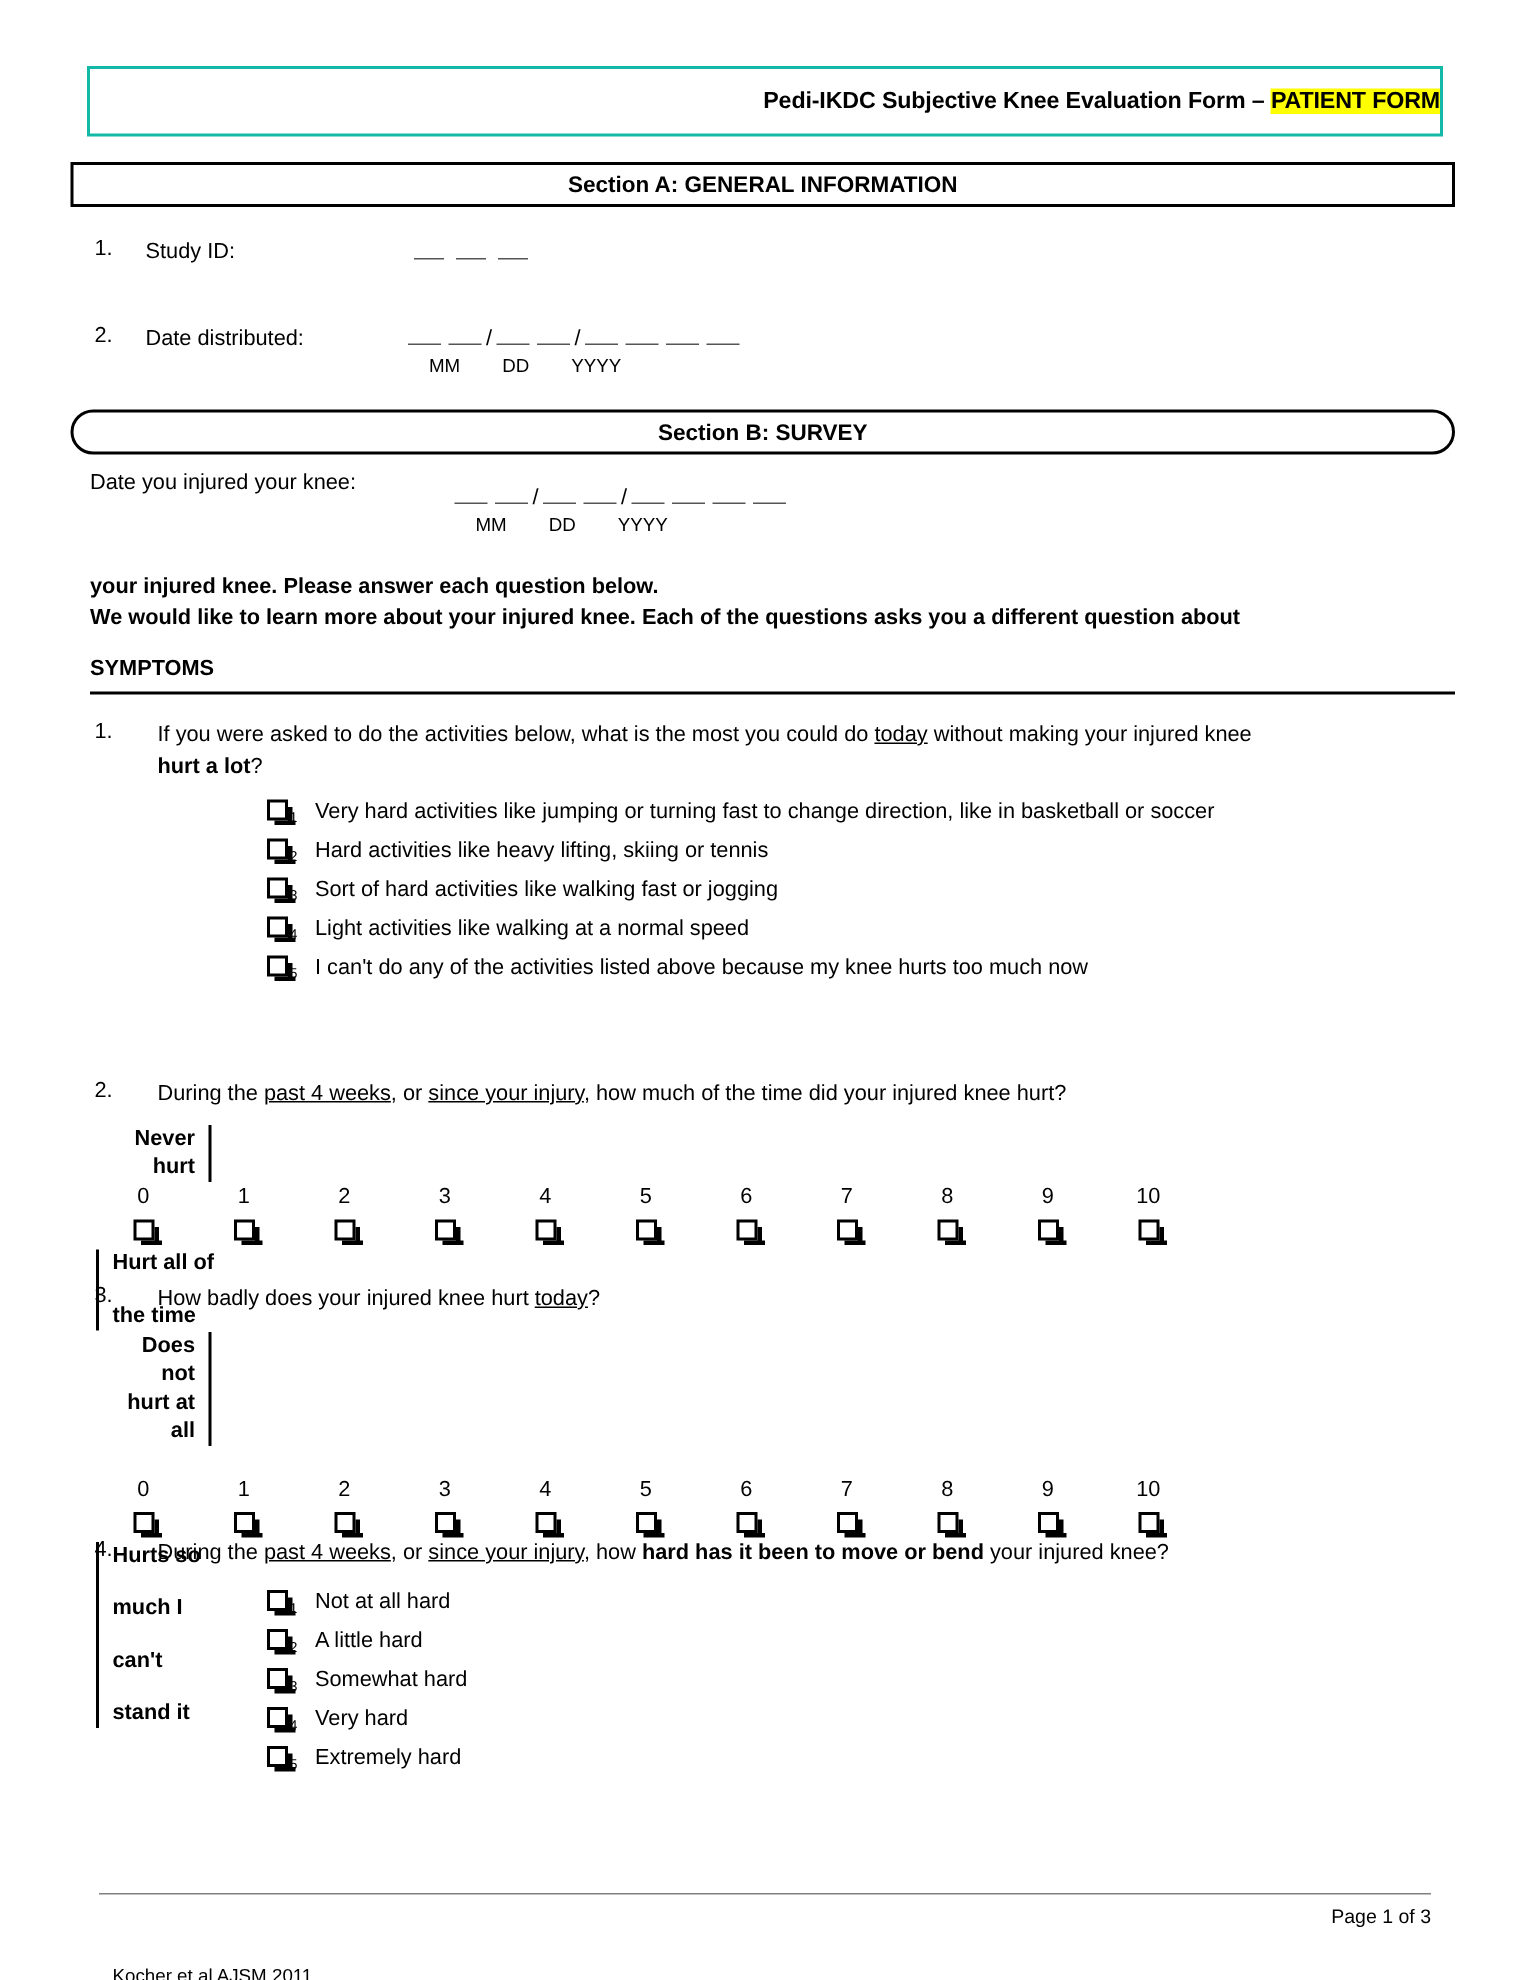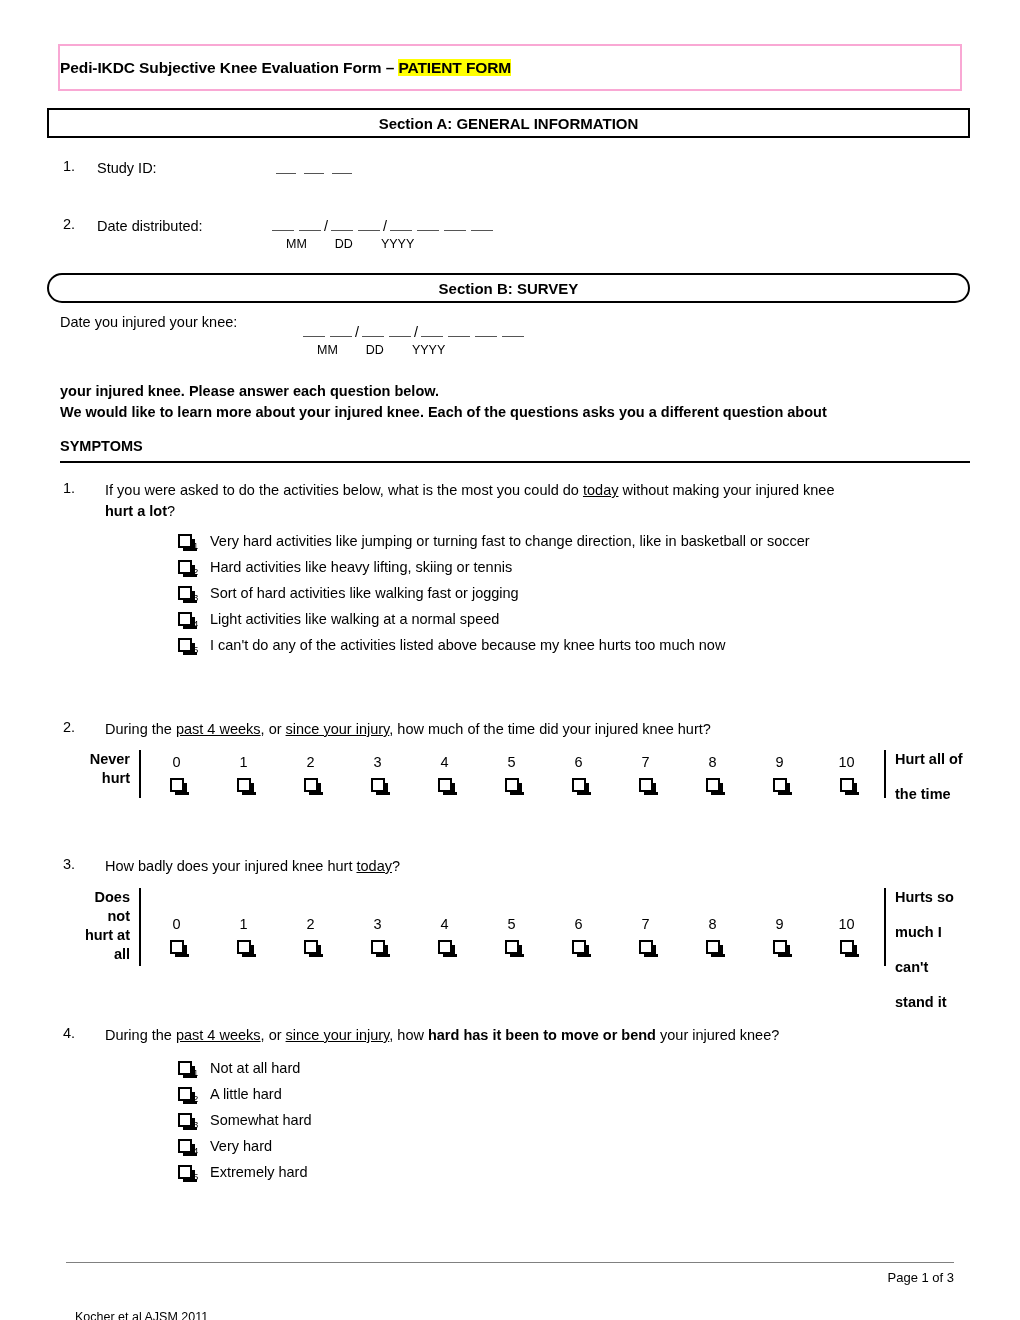--- a/index.html
+++ b/index.html
@@ -23,24 +23,24 @@
     padding: 0;
   }
 
   
   .title-box {
     position: absolute;
     left: 58px;
     top: 44px;
     width: 900px;
     height: 43px;
-    border: 2px solid #f9a8d4;
+    border: 2px solid #14b8a6;
     display: flex;
     align-items: center;
-    justify-content: flex-start;
+    justify-content: flex-end;
   }
   .title-text {
     font-size: 15.5px;
     font-weight: bold;
     letter-spacing: -0.1px;
     white-space: nowrap;
   }
   .hl {
     background: #ffff00;
   }
@@ -138,21 +138,21 @@
     display: flex;
     align-items: baseline;
     height: 26px;
     font-size: 14.5px;
     white-space: nowrap;
   }
   .opt-box-wrap { width: 30px; flex: 0 0 30px; }
   .opt-label { padding-left: 2px; }
 
   
-  .scale { position: absolute; display: flex; align-items: center; }
+  .scale { position: absolute; display: flex; align-items: flex-end; flex-direction: column; }
   .scale-left {
     text-align: right;
     font-weight: bold;
     font-size: 14.5px;
     line-height: 19px;
     padding-right: 9px;
     border-right: 2px solid #000;
     align-self: stretch;
     display: flex;
     flex-direction: column;

